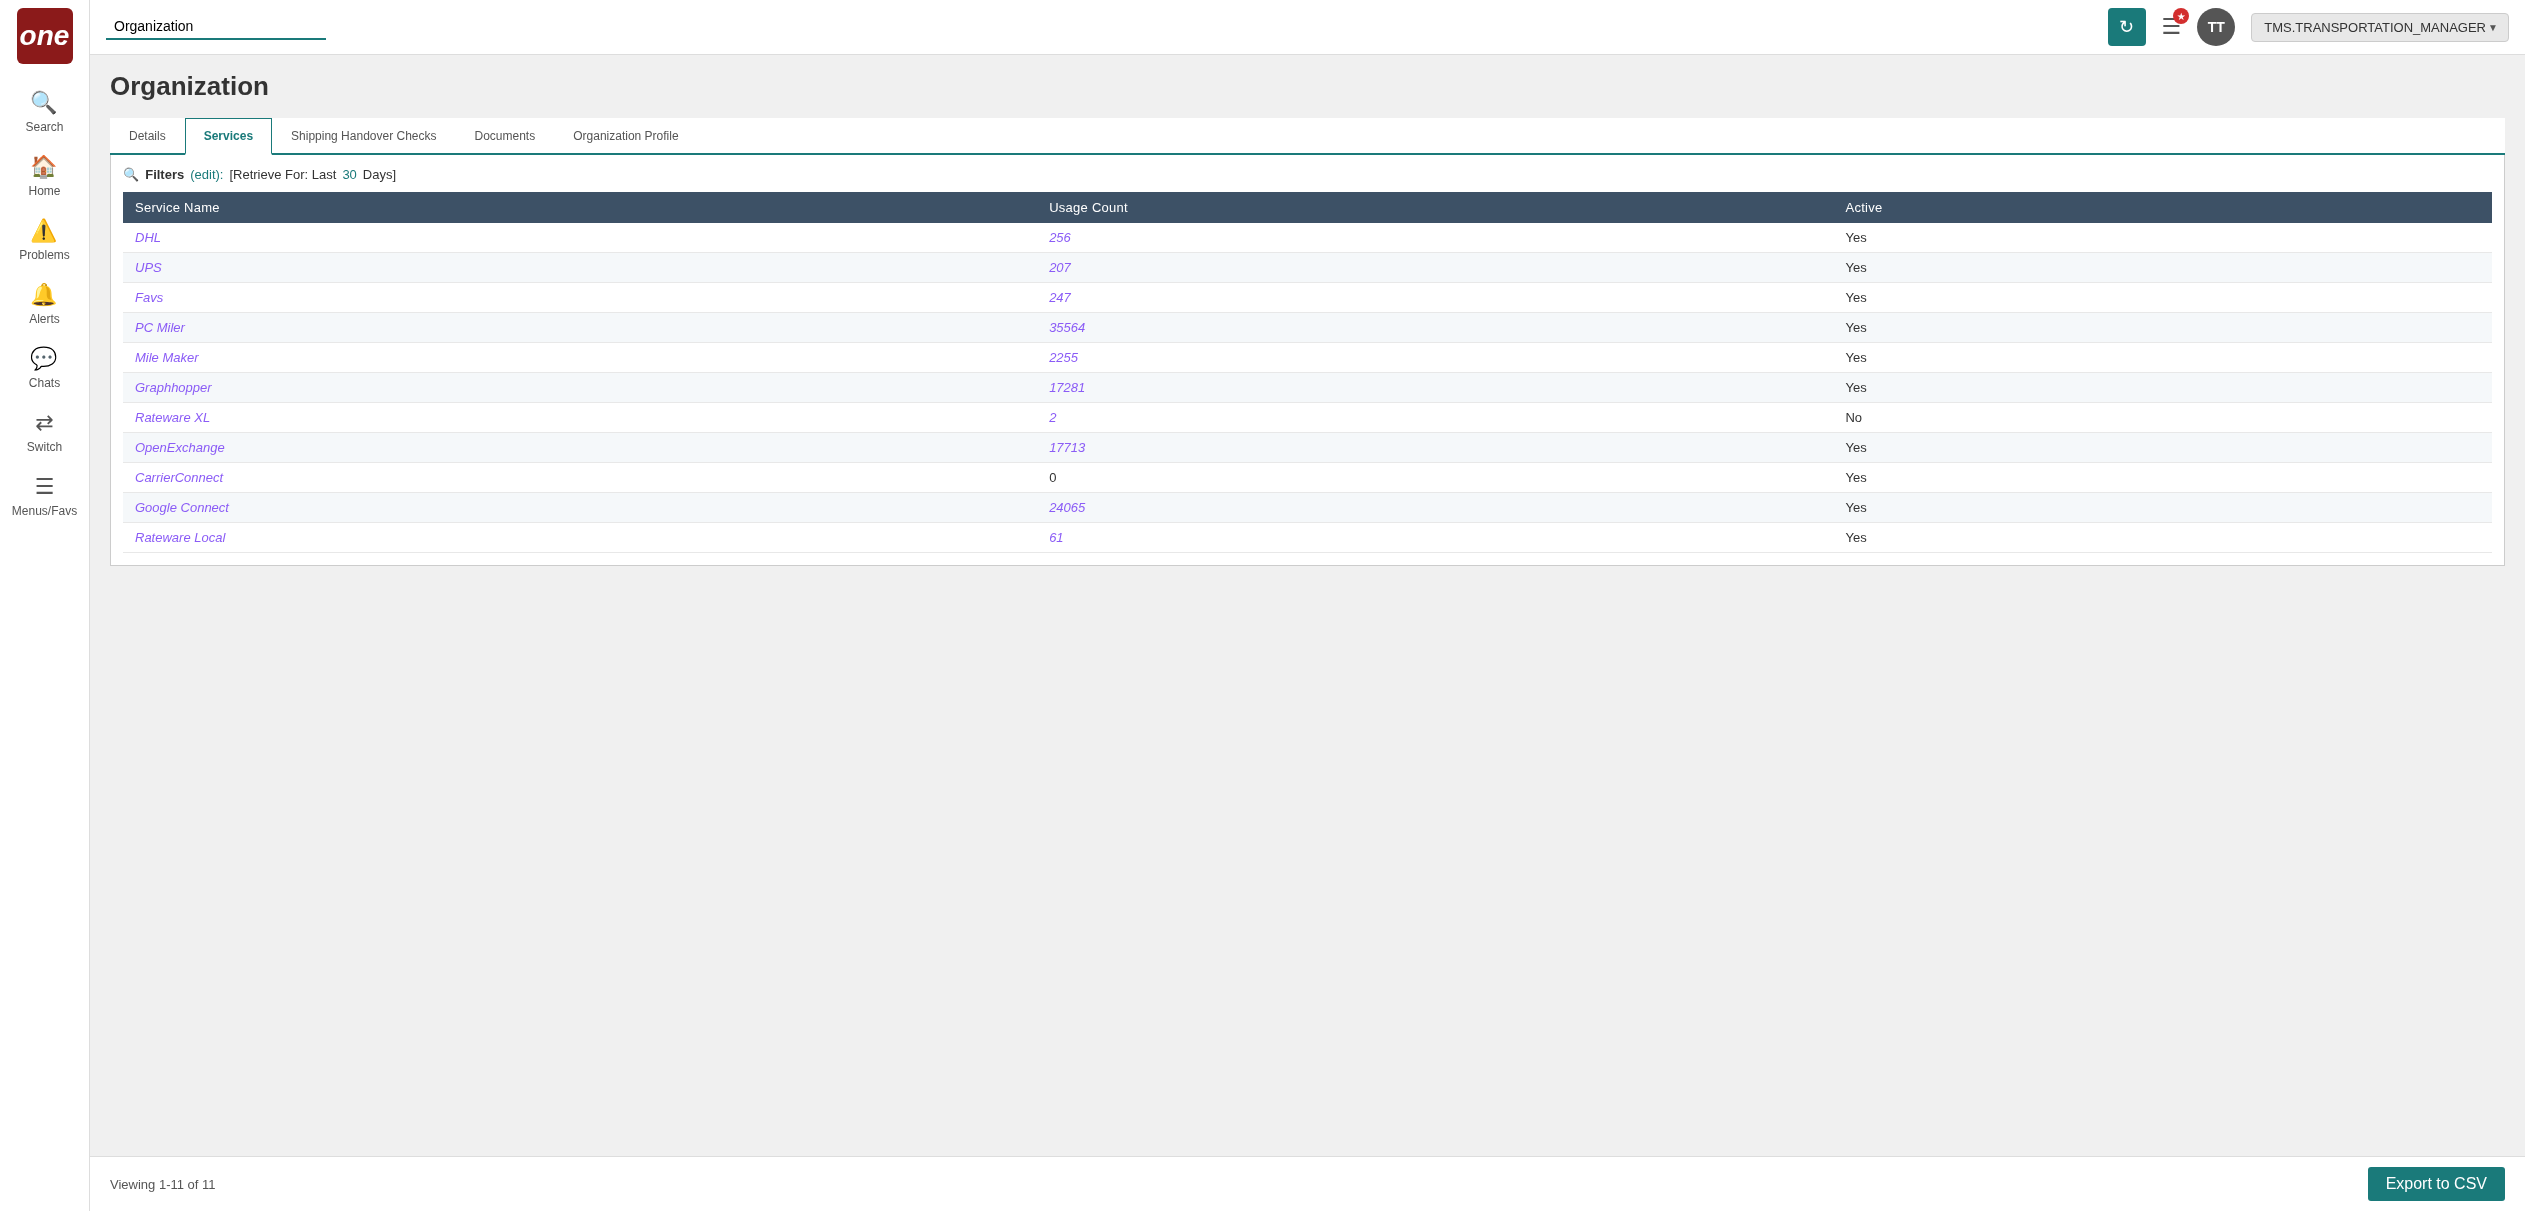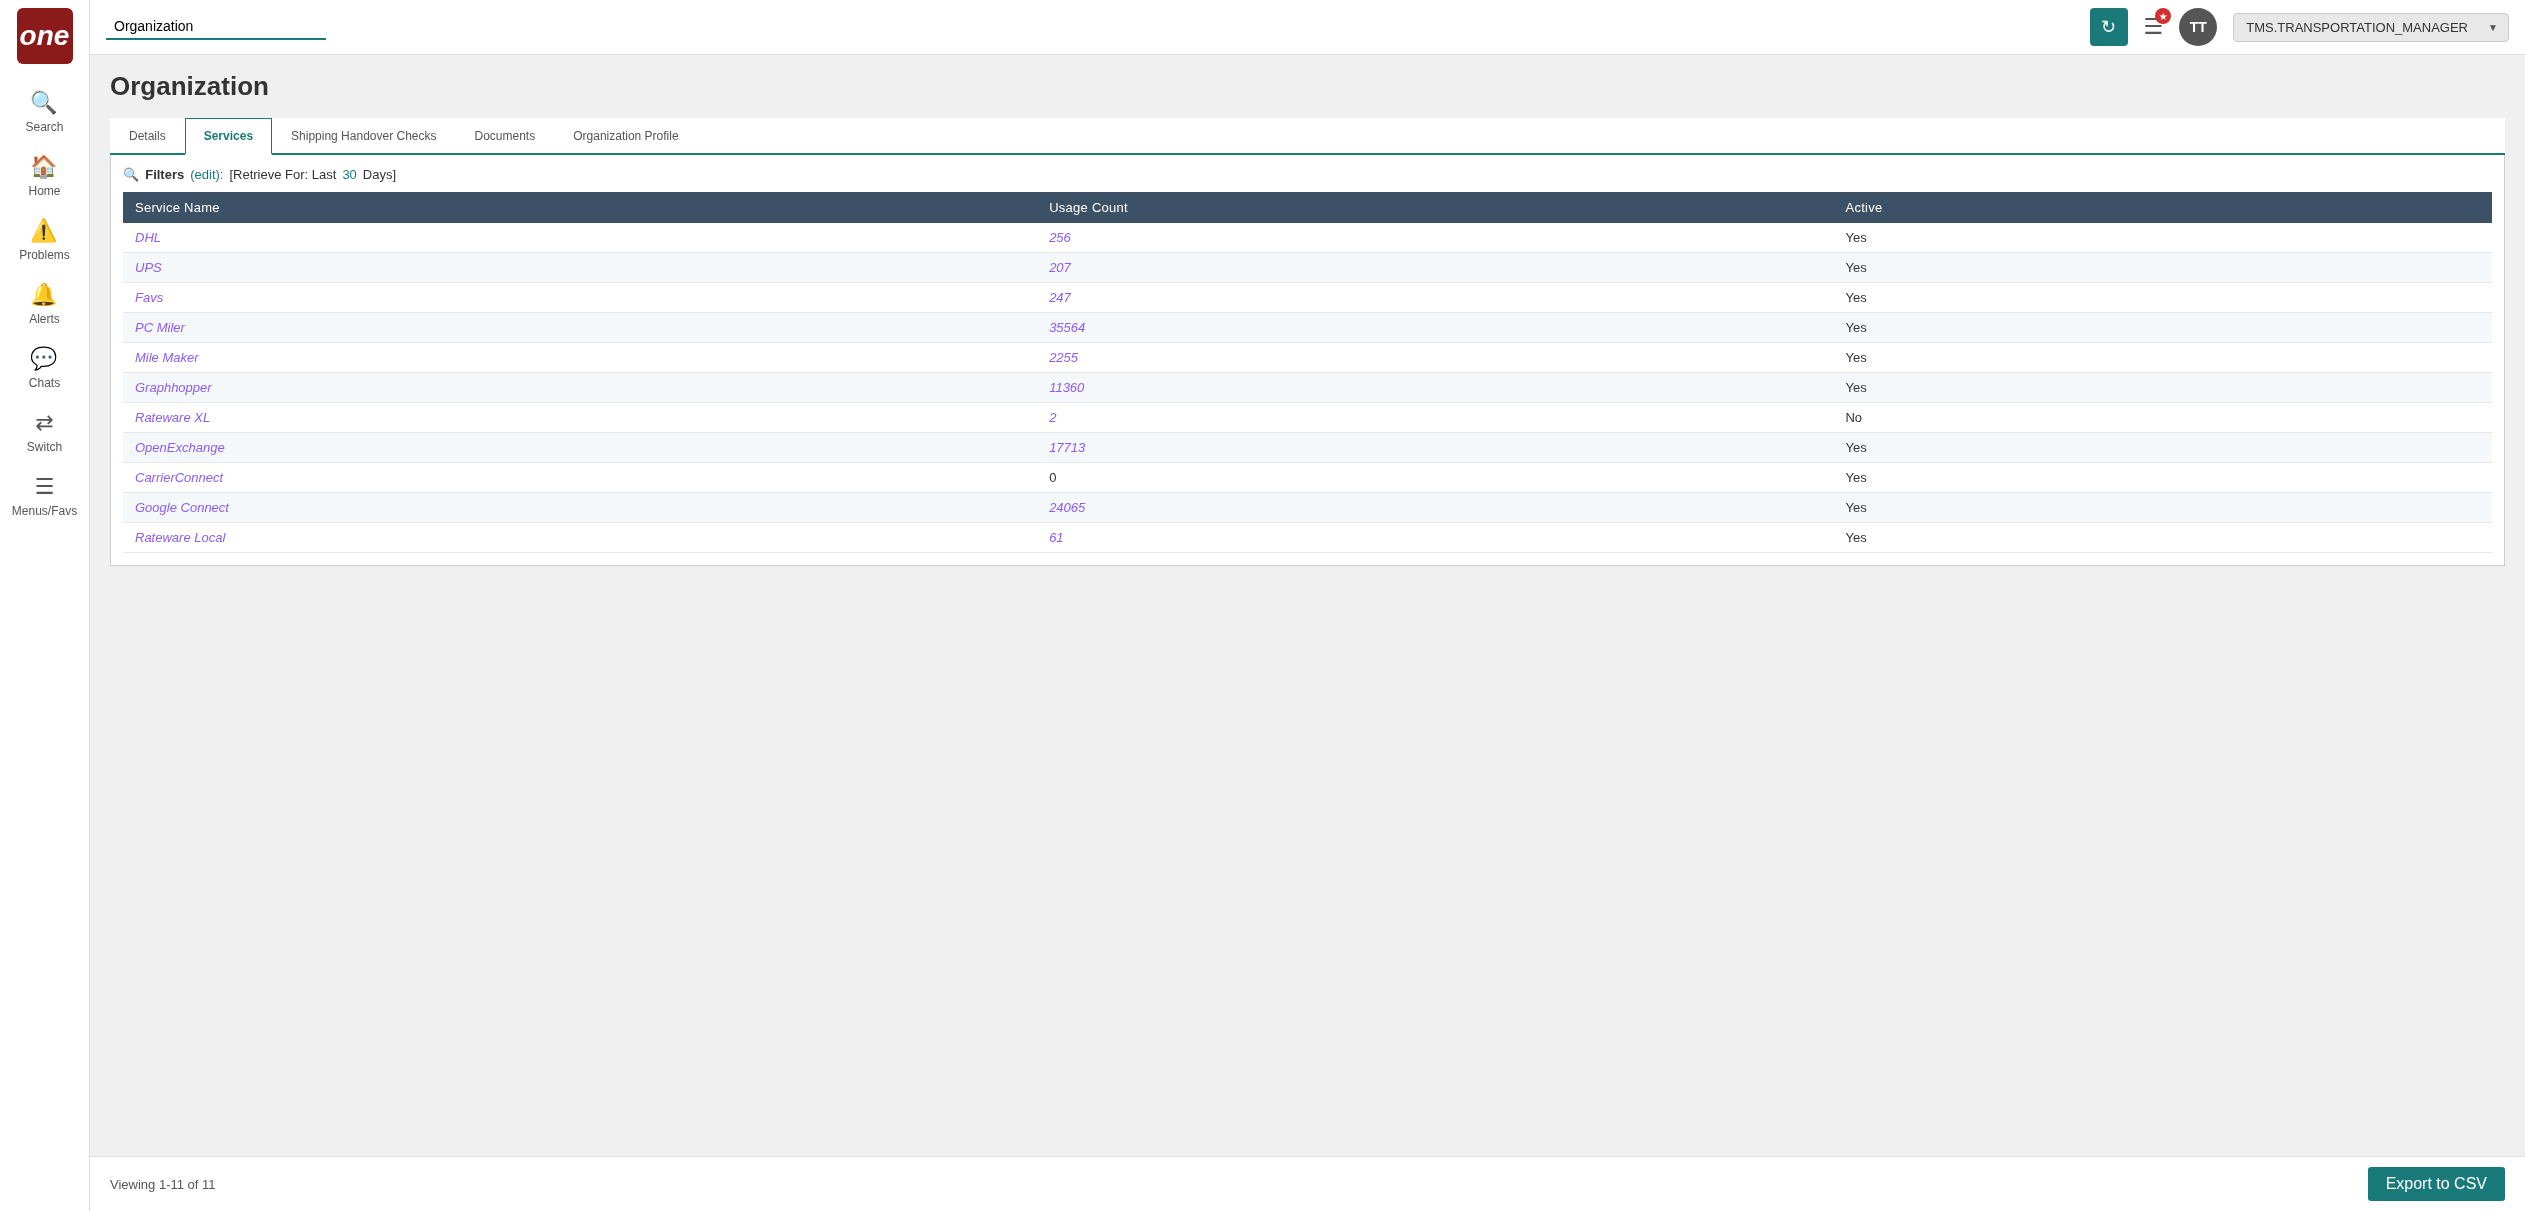--- a/index.html
+++ b/index.html
@@ -119,21 +119,21 @@
       align-items: center;
       justify-content: center;
       color: white;
       font-weight: bold;
       font-size: 14px;
     }
     .user-dropdown {
       background: #e8e8e8;
       border: 1px solid #ccc;
       border-radius: 4px;
-      padding: 6px 40px 6px 12px;
+      padding: 6px 22px 6px 12px;
       font-size: 13px;
       color: #333;
       position: relative;
       cursor: pointer;
       min-width: 220px;
     }
     .user-dropdown::after {
       content: '▼';
       position: absolute;
       right: 10px;
@@ -391,21 +391,21 @@
               <td></td>
             </tr>
             <tr>
               <td><a>Mile Maker</a></td>
               <td><a>2255</a></td>
               <td>Yes</td>
               <td></td>
             </tr>
             <tr>
               <td><a>Graphhopper</a></td>
-              <td><a>11360</a></td>
+              <td><a>17281</a></td>
               <td>Yes</td>
               <td></td>
             </tr>
             <tr>
               <td><a>Rateware XL</a></td>
               <td><a>2</a></td>
               <td>No</td>
               <td></td>
             </tr>
             <tr>

